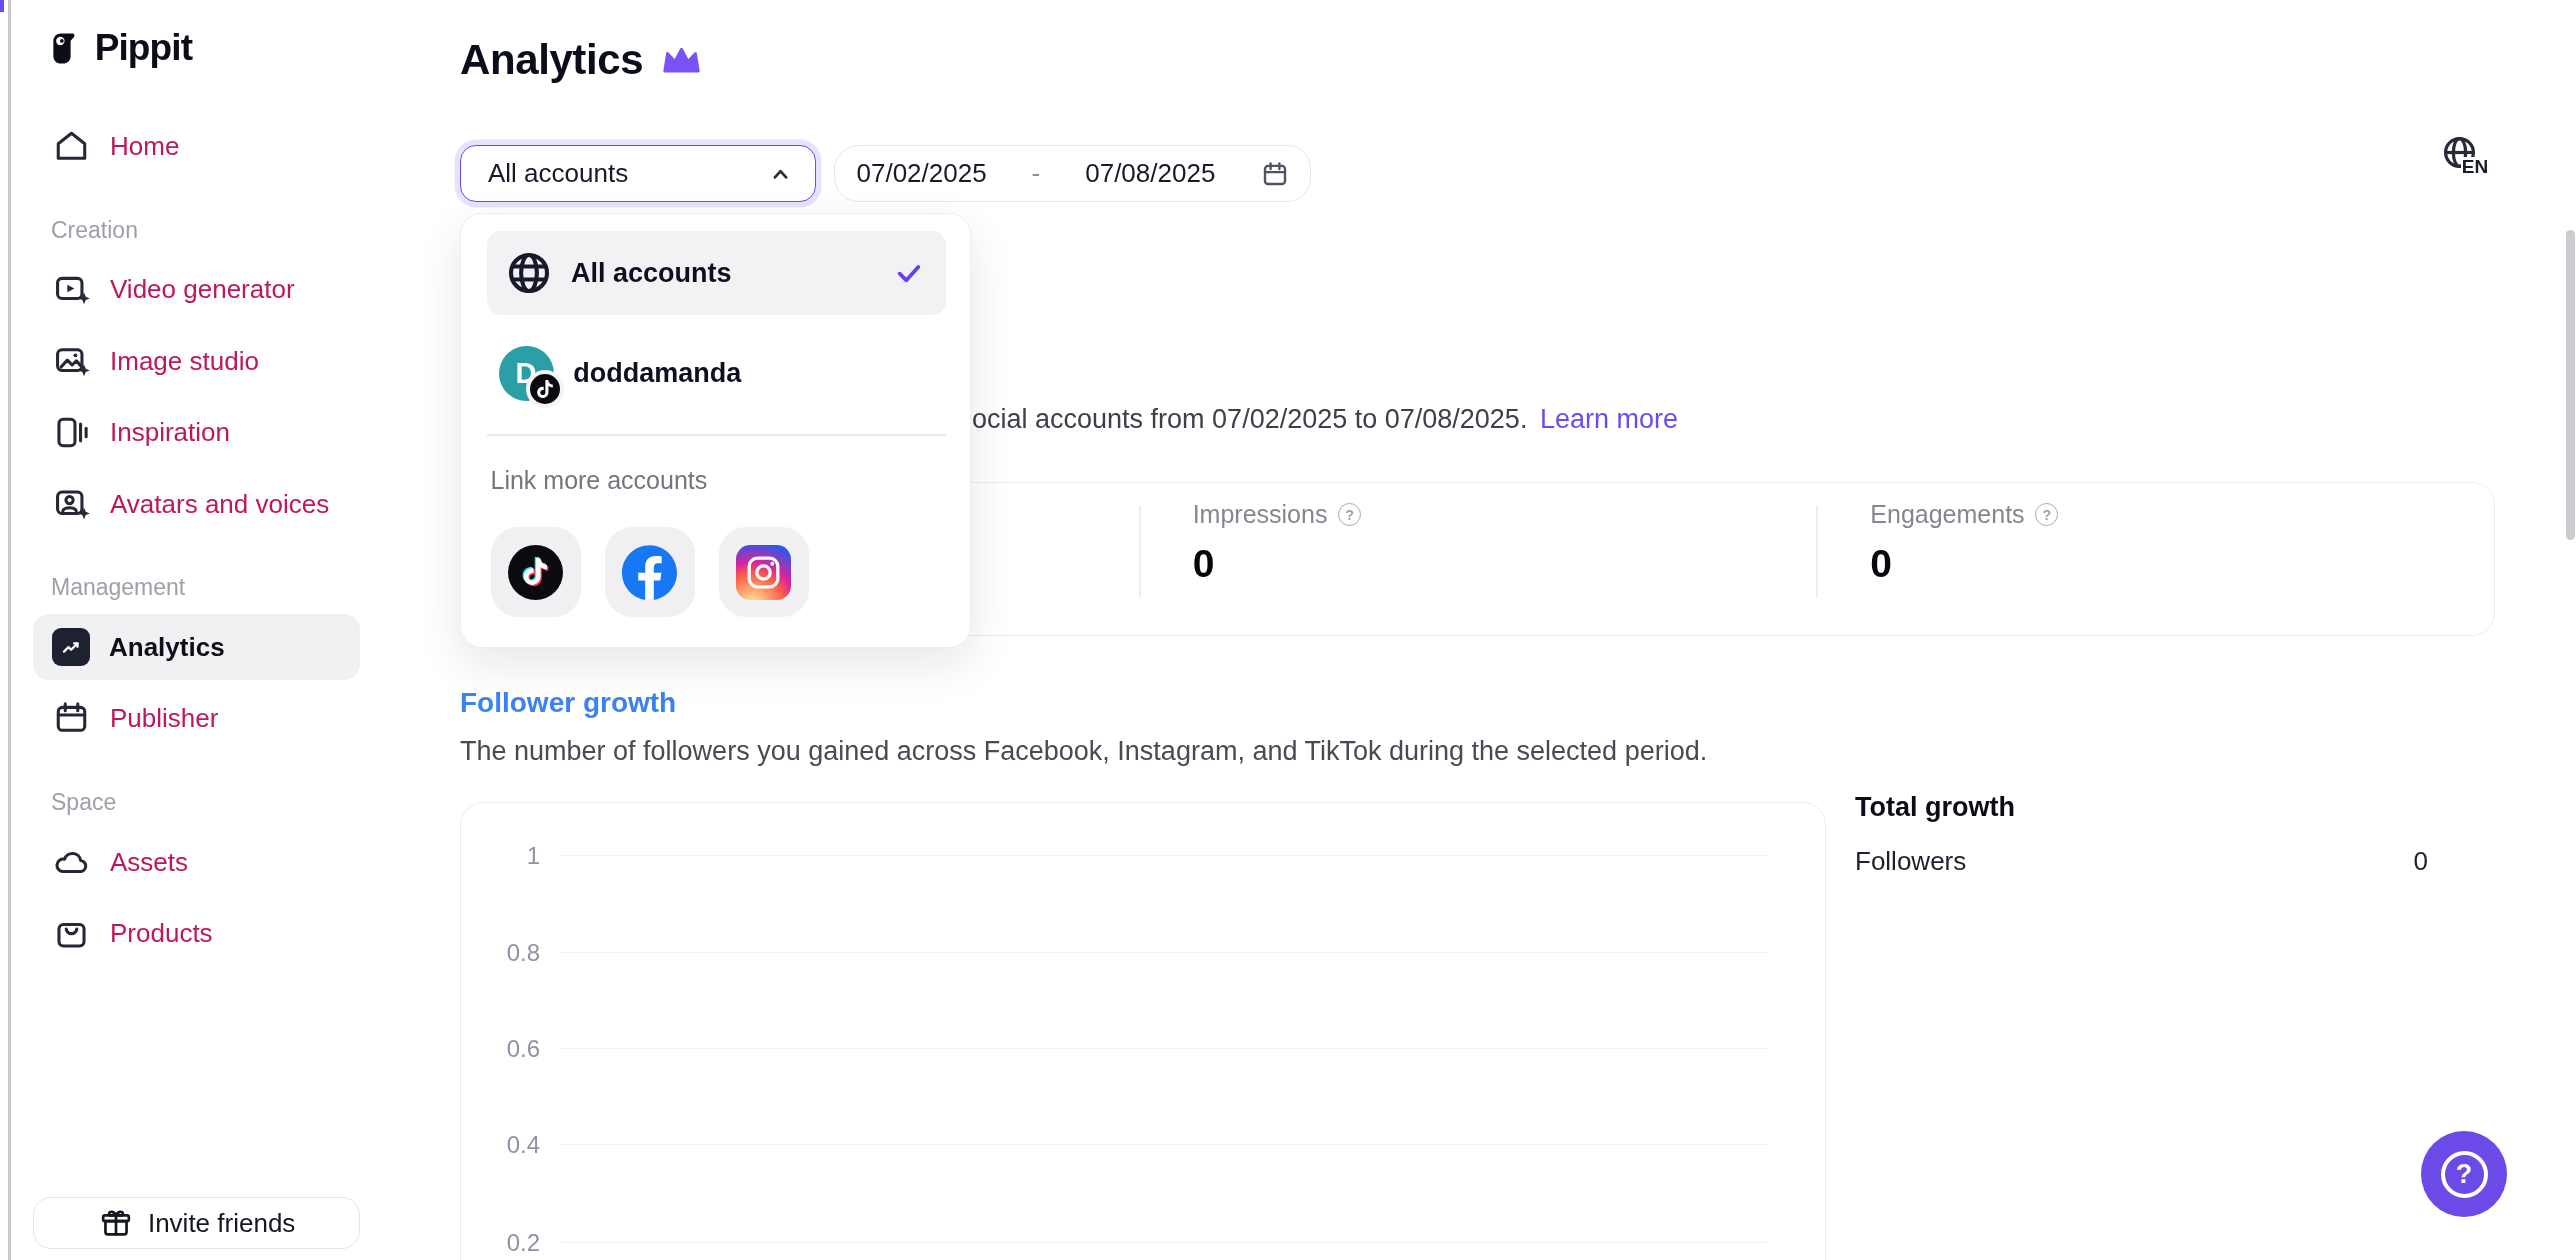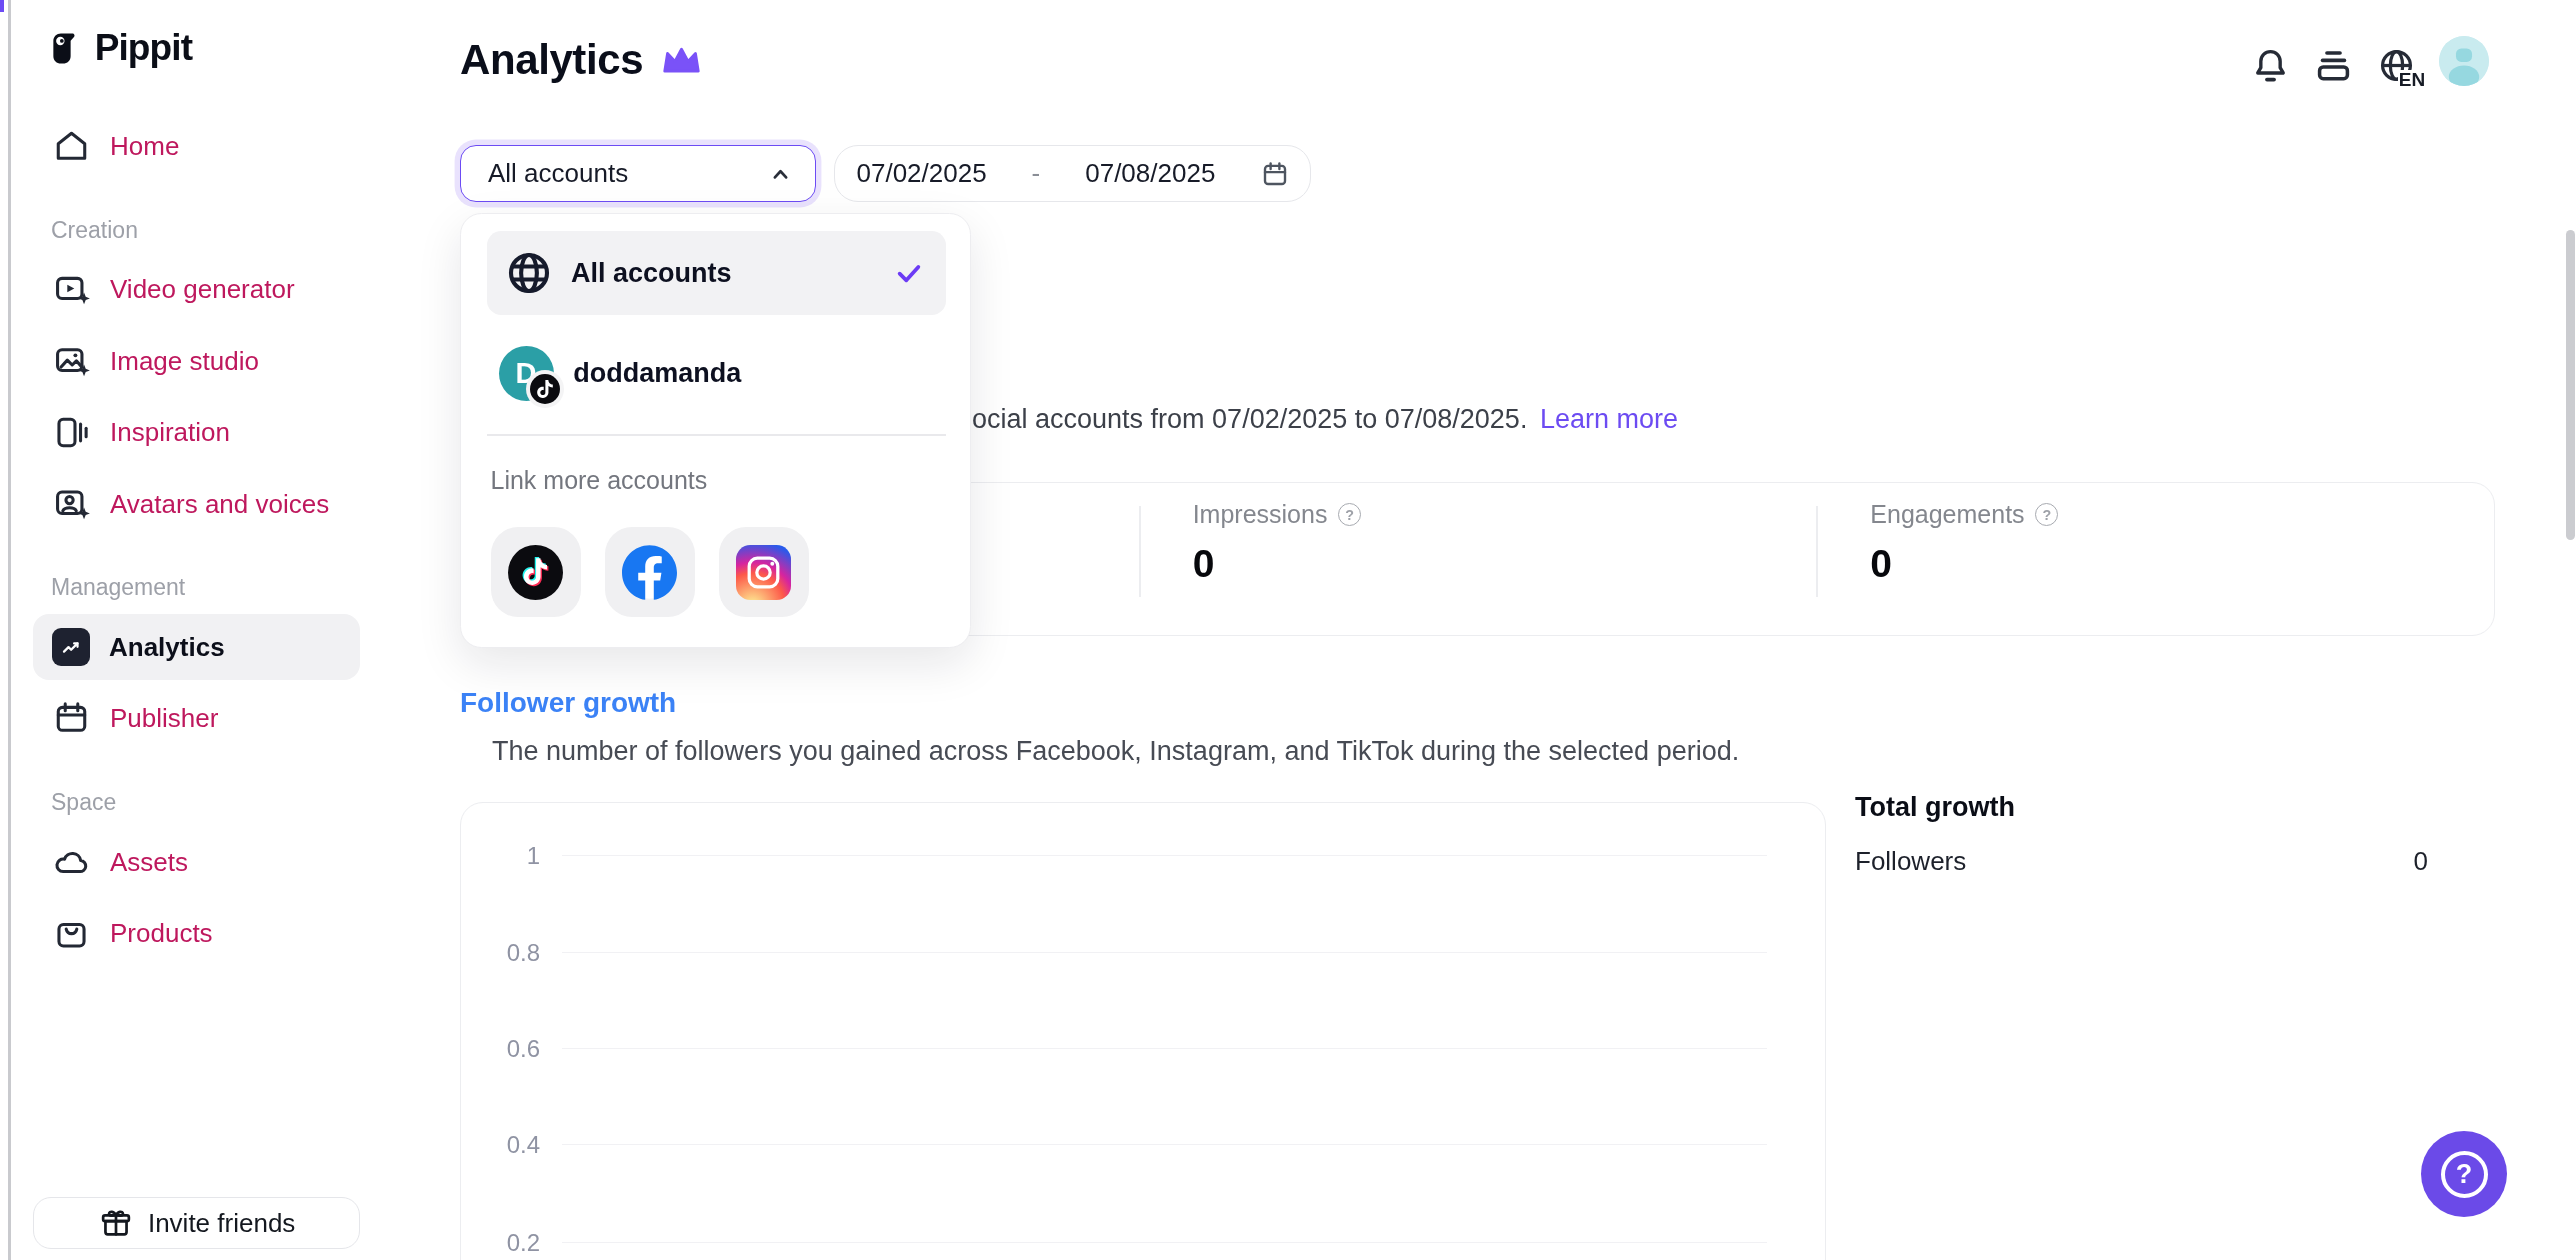--- a/index.html
+++ b/index.html
@@ -20,21 +20,21 @@
   .nav-icon-box{width:38px;height:38px;border-radius:9px;background:#1E2230;display:flex;
                 align-items:center;justify-content:center;flex:0 0 auto;}
   .invite-btn{position:absolute;left:33px;top:1197px;width:327px;height:52px;border-radius:18px;
               border:1.8px solid #E5E6EA;box-sizing:border-box;display:flex;align-items:center;
               justify-content:center;gap:14.3px;font-size:26px;font-weight:500;color:#14181F;
               background:#fff;cursor:pointer;}
 
   
   .page-title{position:absolute;left:460px;top:36px;display:flex;align-items:center;gap:18px;
               font-size:42px;font-weight:800;letter-spacing:-0.4px;color:#0A0E1A;}
-  .top-icons{position:absolute;top:36px;right:87px;height:50px;display:flex;align-items:flex-end;gap:22px;}
+  .top-icons{position:absolute;top:36px;right:87px;height:50px;display:flex;align-items:flex-start;gap:48px;flex-direction:column;}
   .top-icon{width:41px;height:41px;cursor:pointer;position:relative;}
   .lang-badge{position:absolute;right:-9px;bottom:-3.6px;font-size:19px;font-weight:800;color:#171C26;
               background:#fff;padding:0 0.9px;line-height:19.7px;}
   .avatar{width:50px;height:50px;border-radius:50%;background:#C9EBEF;overflow:hidden;cursor:pointer;
           display:flex;align-items:center;justify-content:center;}
 
   
   .account-select{position:absolute;left:460px;top:145px;width:356px;height:57px;box-sizing:border-box;
                   border:1.8px solid #6C4BF4;border-radius:16px;background:#fff;display:flex;align-items:center;
                   justify-content:space-between;padding:0 21.5px 0 27px;font-size:26px;color:#171B28;
@@ -54,21 +54,21 @@
   .vdiv{position:absolute;top:23px;width:1.8px;height:91px;background:#ECEDF0;}
   .metric-col{padding:17px 0 0 54px;}
   .metric-label{display:flex;align-items:center;gap:10.7px;font-size:25px;color:#84878E;}
   .help-circle{width:23px;height:23px;border:1.8px solid #A7AAB0;border-radius:50%;box-sizing:border-box;
                display:inline-flex;align-items:center;justify-content:center;font-size:14.3px;
                color:#9EA1A8;font-weight:700;cursor:pointer;}
   .metric-value{margin-top:12.5px;font-size:39px;font-weight:700;color:#07080C;}
 
   
   .fg-title{position:absolute;left:460px;top:687px;font-size:28px;font-weight:700;color:#3b82f6;}
-  .fg-desc{position:absolute;left:460px;top:736px;font-size:27px;color:#474B54;margin-left:32px;}
+  .fg-desc{position:absolute;left:460px;top:736px;font-size:27px;color:#474B54;}
   .chart-card{position:absolute;left:460px;top:802px;width:1366px;height:537px;box-sizing:border-box;
               border:1.8px solid #ECEDF0;border-radius:23px;background:#fff;}
   .tick-row{position:absolute;left:0;width:100%;height:27px;display:flex;align-items:center;}
   .tick-label{width:79px;text-align:right;font-size:24px;color:#8F93A3;flex:0 0 auto;}
   .tick-line{flex:1;height:1.8px;background:#F1F1F4;margin-left:21.5px;margin-right:58px;}
   .total-growth{position:absolute;left:1855px;top:792px;width:573px;}
   .tg-title{font-size:27px;font-weight:700;color:#0A0D16;margin-bottom:23px;}
   .tg-row{display:flex;justify-content:space-between;font-size:26px;color:#1D212B;}
 
   

